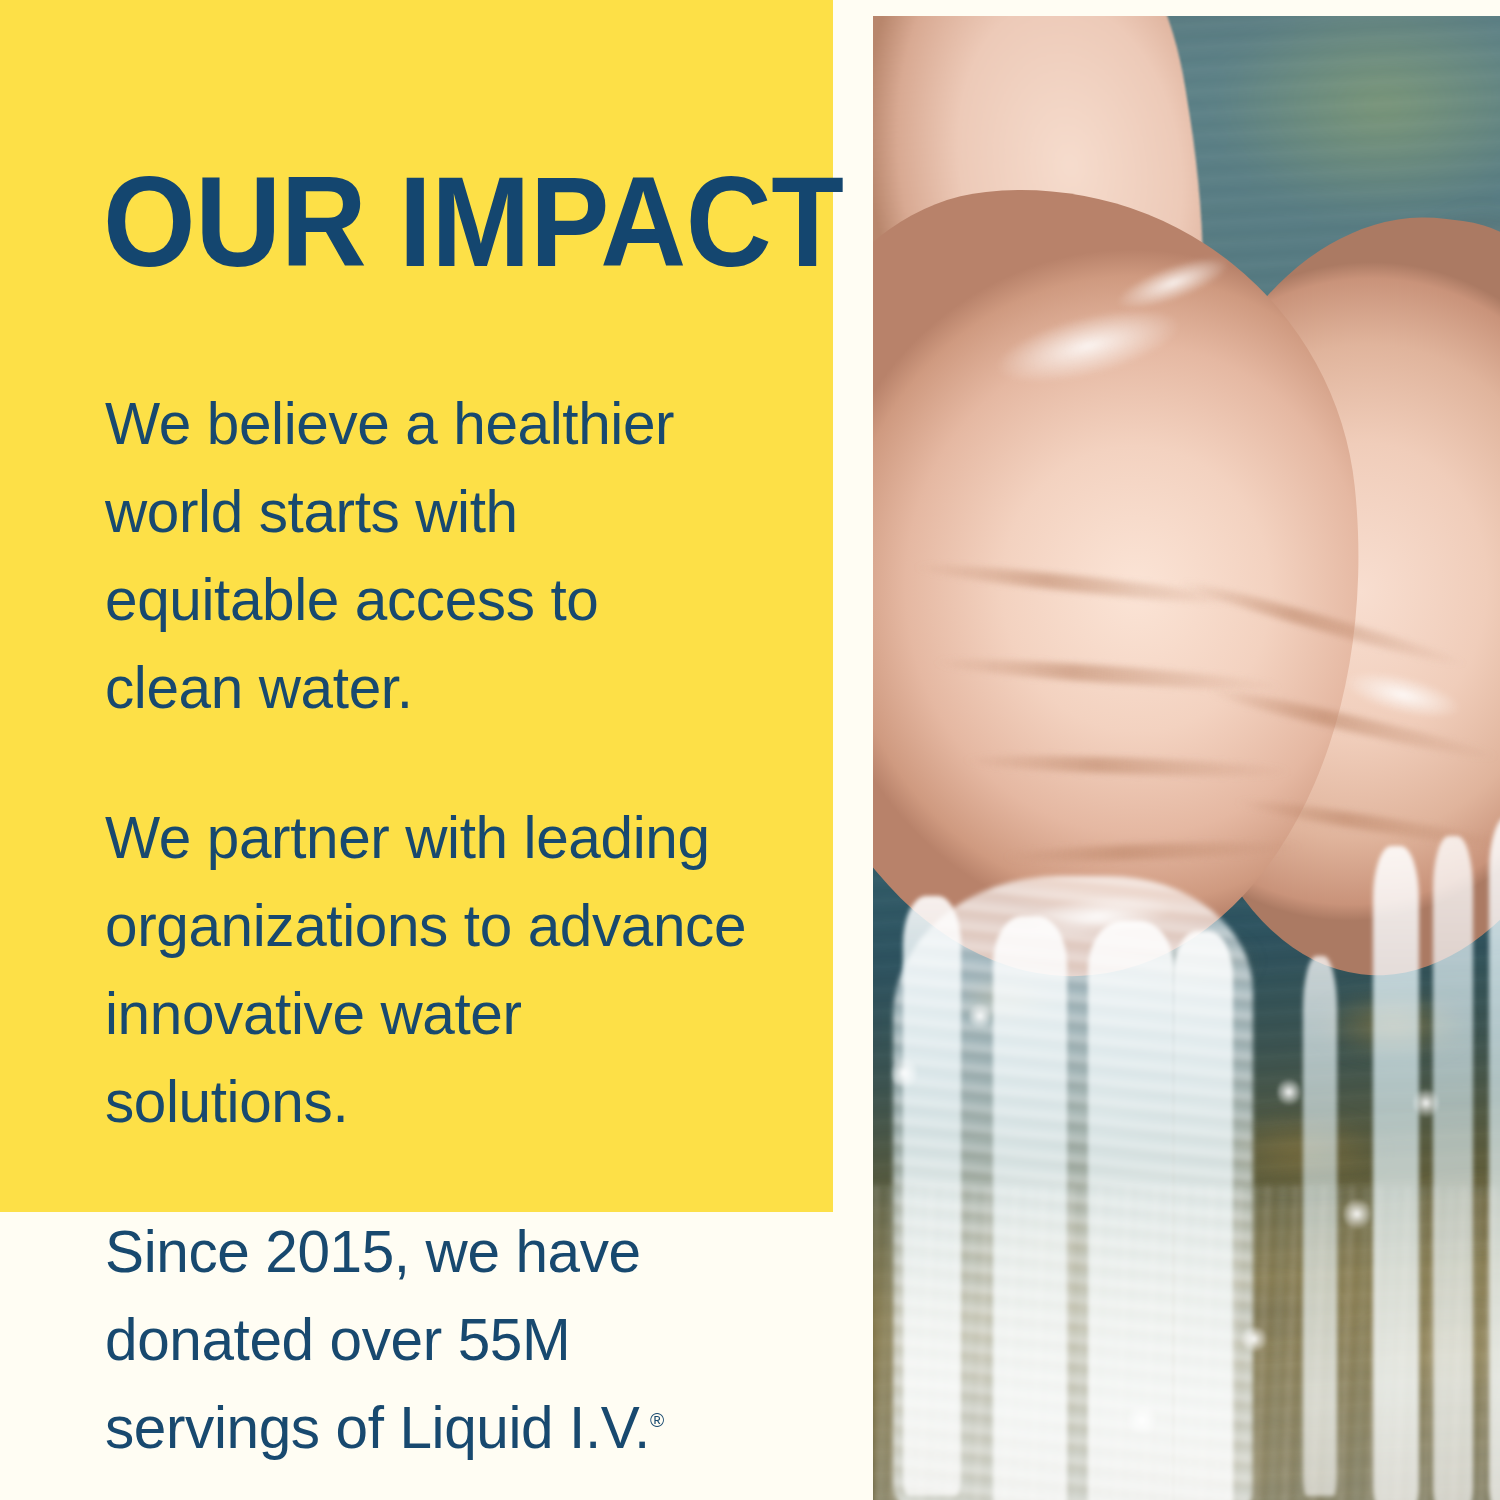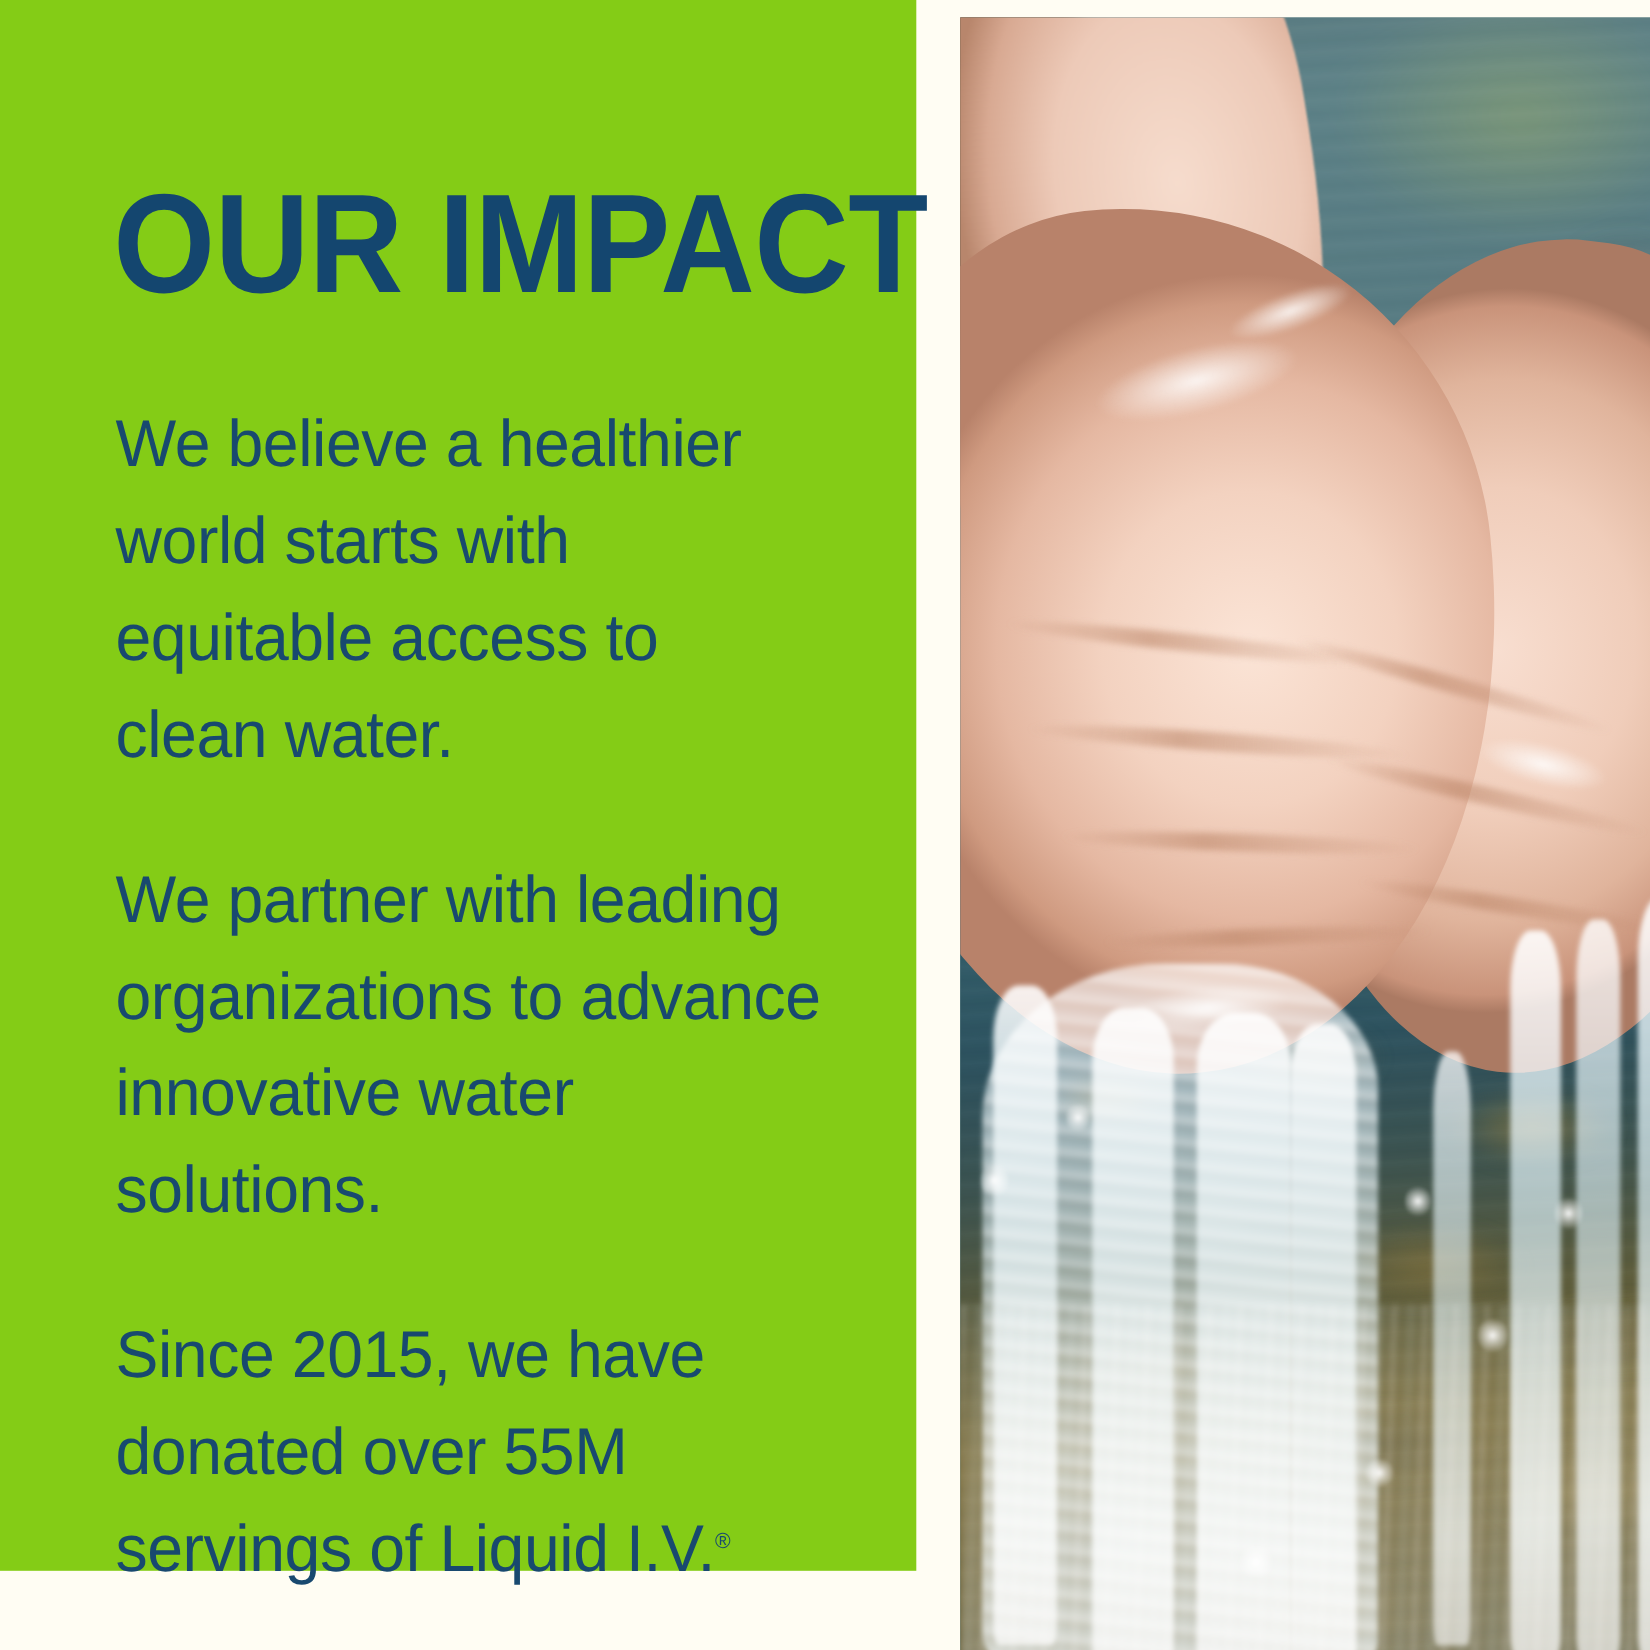--- a/index.html
+++ b/index.html
@@ -18,23 +18,23 @@
     height: 1500px;
     overflow: hidden;
     background: #fffdf3;
     display: flex;
   }
 
   
   .text-panel {
     position: relative;
     width: 833px;
-    height: 1428px;
+    height: 1212px;
     flex: 0 0 833px;
-    background: #84cc16;
+    background: #fde047;
     box-sizing: border-box;
     padding: 0 0 0 105px;
   }
 
   .headline {
     position: absolute;
     top: 158px;
     left: 103px;
     margin: 0;
     font-family: "Liberation Sans Narrow", "Liberation Sans", sans-serif;
@@ -43,21 +43,21 @@
     line-height: 1.0;
     letter-spacing: -0.5px;
     color: #14466f;
     transform: scaleX(0.93);
     transform-origin: left top;
     white-space: nowrap;
   }
 
   .body-copy {
     position: absolute;
-    top: 360px;
+    top: 380px;
     left: 105px;
     width: 660px;
   }
 
   .para {
     margin: 0 0 62px 0;
     font-family: "Liberation Sans", sans-serif;
     font-weight: 400;
     font-size: 60px;
     line-height: 88px;

